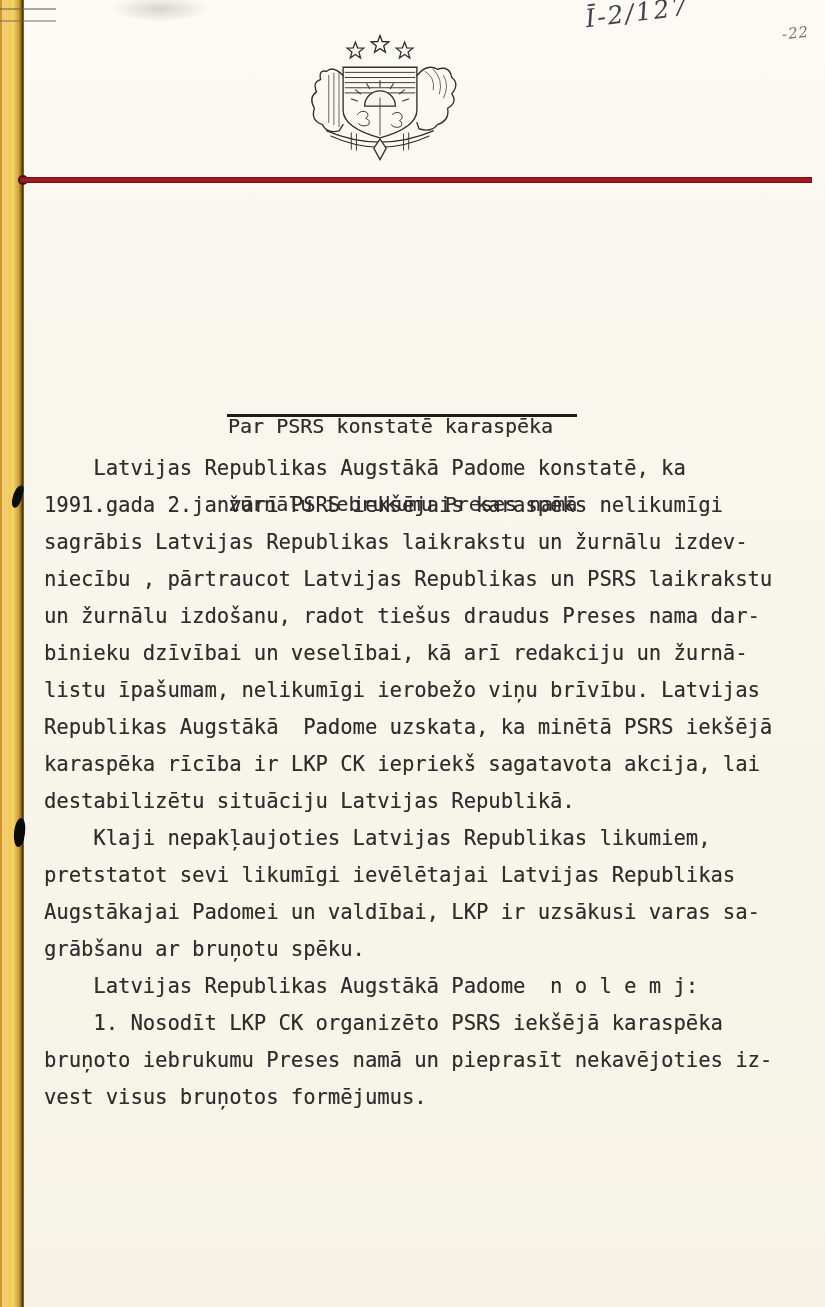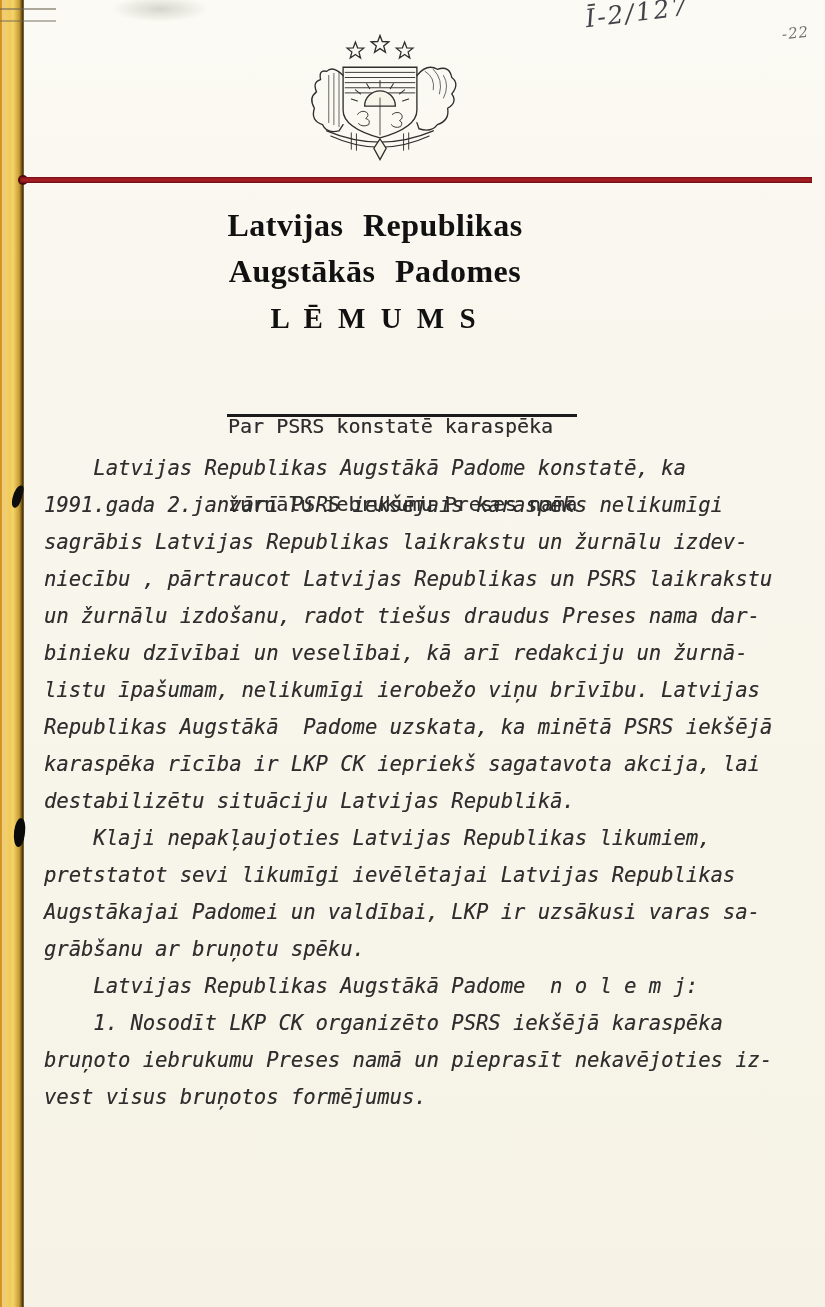--- a/index.html
+++ b/index.html
@@ -42,21 +42,21 @@
     font-family:"Liberation Serif","DejaVu Serif",serif; font-weight:bold; color:#111; }
   .title-line-1, .title-line-2 { font-size:32px; line-height:46px; word-spacing:11px; letter-spacing:.5px; }
   .title-line-3 { font-size:29px; line-height:49px; letter-spacing:4px; }
 
   
   .tw { font-family:"DejaVu Sans Mono", monospace; color:#2d2d2d; white-space:pre;
     text-shadow:.3px .3px .6px rgba(45,45,45,.45); }
   .subject { left:228px; top:361px; font-size:20px; line-height:26px; }
   .subject-underline { left:227px; top:414px; width:350px; height:3px; background:#1b1b1b; }
   .body-text { left:44px; top:450px; font-size:20.5px; line-height:37px; }
-  .body-text div { height:37px;font-style:italic; }
+  .body-text div { height:37px; }
 
   .footer-print { left:4px; top:1342px; font-family:"DejaVu Sans", sans-serif;
     font-size:16px; letter-spacing:1px; color:#3c3c3c; }
 </style>
 </head>
 <body>
 
 <div id="page">
 
   <div class="abs binding-strip"></div>
@@ -100,25 +100,20 @@
       <path d="M32,99 Q80,121 128,99" stroke-width="1"></path>
       <path d="M52,96 L52,112 M57,97 L57,113 M103,97 L103,113 M108,96 L108,112" stroke-width="0.9"></path>
 
       <path d="M80,102 L86,111 L80,122 L74,111 Z" fill="#f7f4e9"></path>
     </svg>
   </div>
 
   <div class="abs red-line-blob"></div>
   <div class="abs red-line"></div>
 
-  <div class="abs title-block">
-    <div class="title-line-1">Latvijas Republikas</div>
-    <div class="title-line-2">Augstākās Padomes</div>
-    <div class="title-line-3">L Ē M U M S</div>
-  </div>
 
   <div class="abs tw subject">
     <div>Par PSRS konstatē karaspēka</div>
     <div>žurnālu iebrukumu Preses namā</div>
   </div>
   <div class="abs subject-underline"></div>
 
   <div class="abs tw body-text"><div>    Latvijas Republikas Augstākā Padome konstatē, ka</div><div>1991.gada 2.janvārī PSRS iekšējais karaspēks nelikumīgi</div><div>sagrābis Latvijas Republikas laikrakstu un žurnālu izdev-</div><div>niecību , pārtraucot Latvijas Republikas un PSRS laikrakstu</div><div>un žurnālu izdošanu, radot tiešus draudus Preses nama dar-</div><div>binieku dzīvībai un veselībai, kā arī redakciju un žurnā-</div><div>listu īpašumam, nelikumīgi ierobežo viņu brīvību. Latvijas</div><div>Republikas Augstākā  Padome uzskata, ka minētā PSRS iekšējā</div><div>karaspēka rīcība ir LKP CK iepriekš sagatavota akcija, lai</div><div>destabilizētu situāciju Latvijas Republikā.</div><div>    Klaji nepakļaujoties Latvijas Republikas likumiem,</div><div>pretstatot sevi likumīgi ievēlētajai Latvijas Republikas</div><div>Augstākajai Padomei un valdībai, LKP ir uzsākusi varas sa-</div><div>grābšanu ar bruņotu spēku.</div><div>    Latvijas Republikas Augstākā Padome  n o l e m j:</div><div>    1. Nosodīt LKP CK organizēto PSRS iekšējā karaspēka</div><div>bruņoto iebrukumu Preses namā un pieprasīt nekavējoties iz-</div><div>vest visus bruņotos formējumus.</div></div>
 
   <div class="abs footer-print">«P»-4 1990 5000 S- 333</div>

